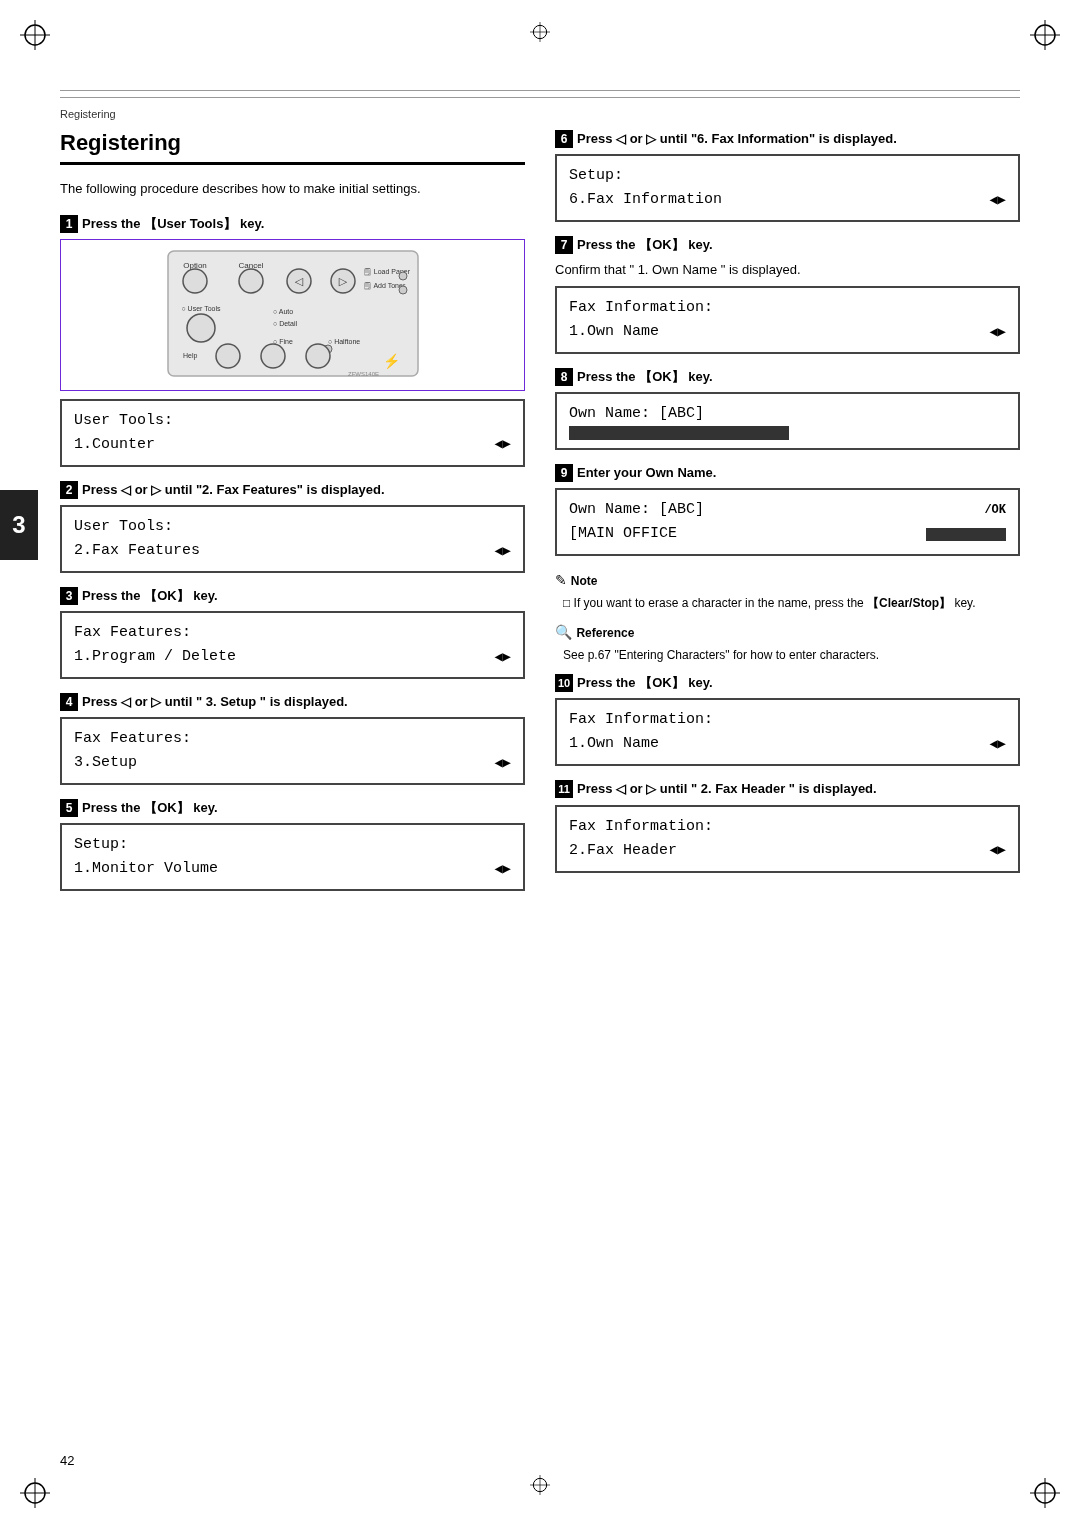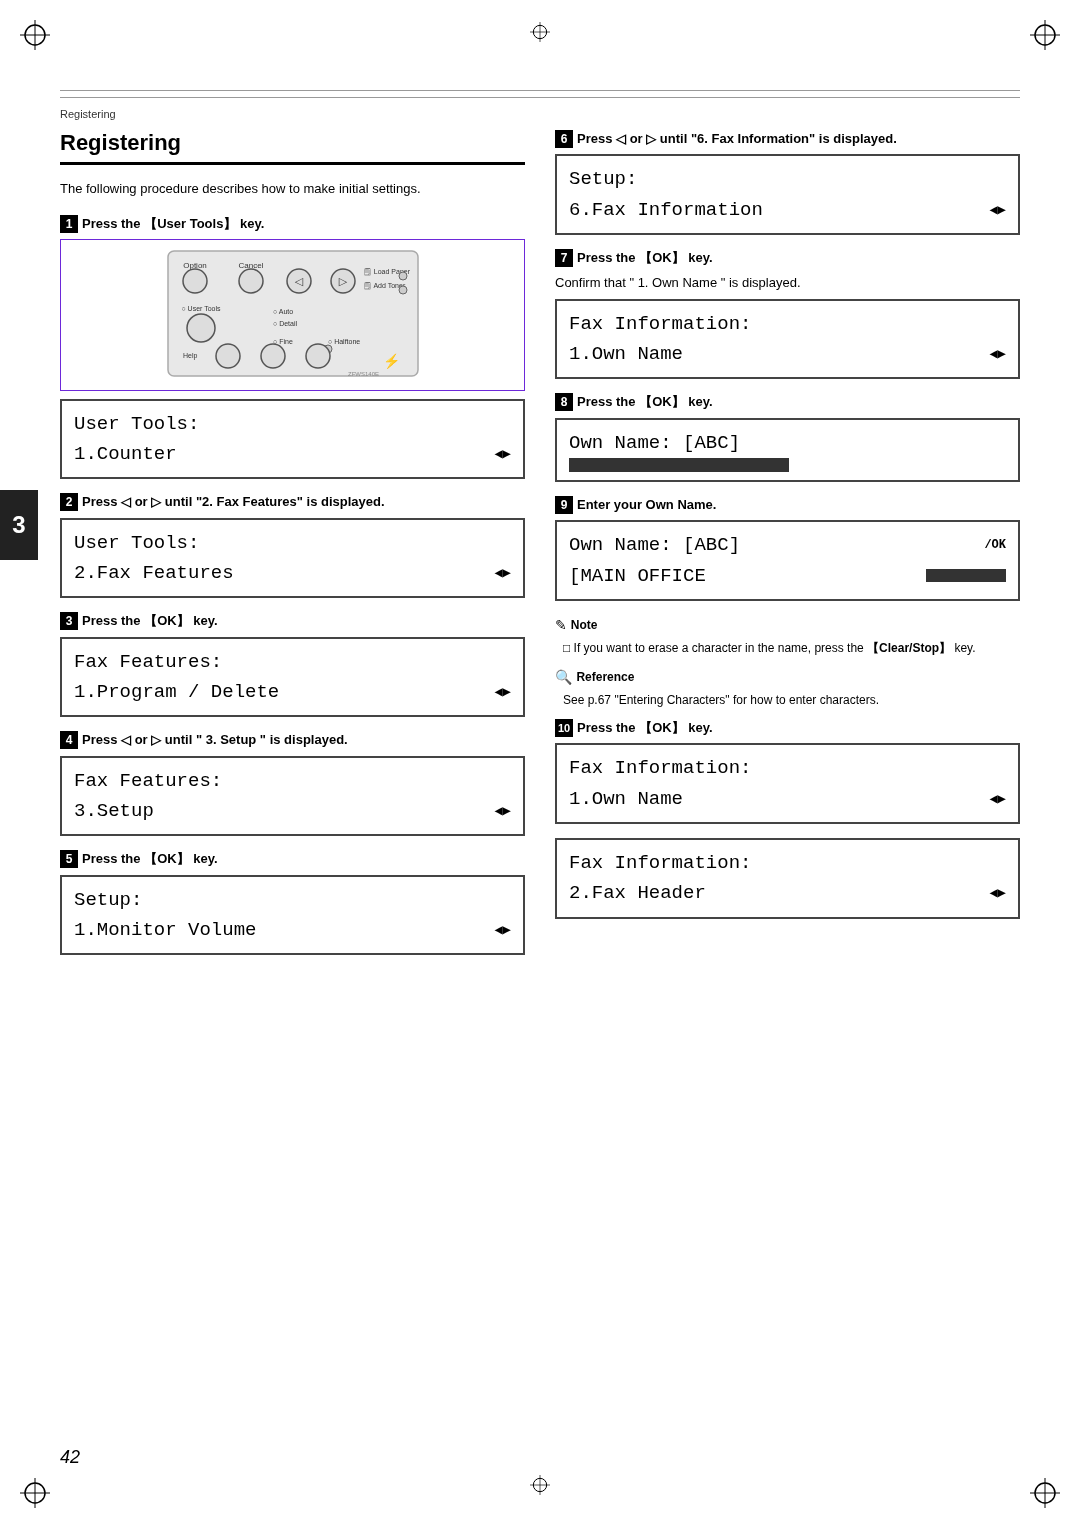--- a/index.html
+++ b/index.html
@@ -156,21 +156,21 @@
     }
 
     .lcd-line {
       display: flex;
       justify-content: space-between;
       align-items: center;
     }
 
     .lcd-line-text {
       font-family: 'Courier New', monospace;
-      font-size: 19px;
+      font-size: 15px;
     }
 
     
     .note-section {
       margin: 6px 0 10px 0;
       font-size: 12px;
       line-height: 1.5;
     }
 
     .note-section .note-title {
@@ -187,22 +187,21 @@
     .ref-title {
       font-weight: bold;
       font-size: 12px;
     }
 
     
     .page-number {
       position: absolute;
       bottom: 60px;
       left: 60px;
-      font-size: 18px;
-      font-style: italic;
+      font-size: 13px;
     }
 
     
     .bottom-center-mark {
       position: absolute;
       bottom: 30px;
       left: 50%;
       transform: translateX(-50%);
     }
 
@@ -501,20 +500,24 @@
             <span class="lcd-line-text">Fax Information:</span>
           </div>
           <div class="lcd-line">
             <span class="lcd-line-text">1.Own Name</span>
             <span class="arrow-lr">◀▶</span>
           </div>
         </div>
       </div>
 
       <div class="step">
+        <div class="step-label">
+          <span class="step-num" style="font-size:11px;">11</span>
+          <span class="step-text">Press ◁ or ▷ until <b>" 2. Fax Header "</b> is displayed.</span>
+        </div>
         <div class="lcd-box">
           <div class="lcd-line">
             <span class="lcd-line-text">Fax Information:</span>
           </div>
           <div class="lcd-line">
             <span class="lcd-line-text">2.Fax Header</span>
             <span class="arrow-lr">◀▶</span>
           </div>
         </div>
       </div>

